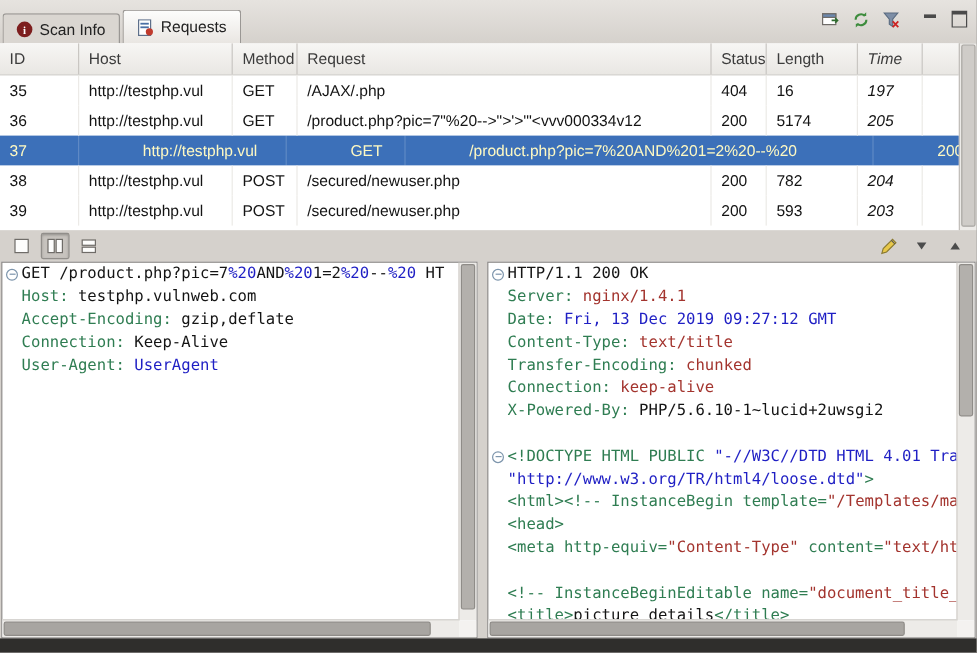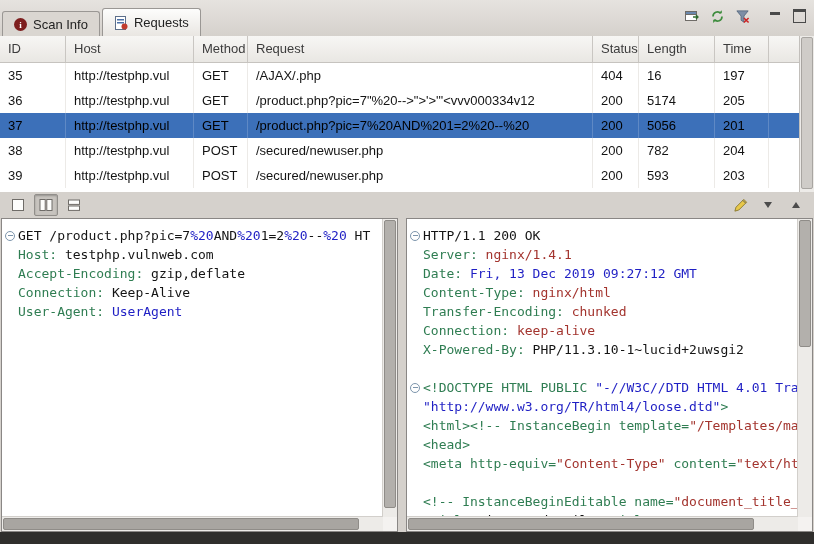--- a/index.html
+++ b/index.html
@@ -28,44 +28,44 @@
   .max-glyph{width:11px;height:10px;border:1px solid #4a4a4a;border-top:3px solid #4a4a4a;display:block;}
   
   .table-area{position:absolute;top:36px;left:0;right:14px;height:156px;background:#fff;overflow:hidden;}
   .thead{display:flex;height:26px;background:linear-gradient(#f7f6f4,#e9e7e3);
     border-bottom:1px solid #c6c3bf;font-size:13px;color:#3c3c3c;}
   .hcell{box-sizing:border-box;padding:0 2px 0 8px;line-height:26px;
     border-right:1px solid #c9c6c2;overflow:hidden;white-space:nowrap;flex:none;}
   .trow{display:flex;height:25px;font-size:13px;color:#141414;background:#fff;}
   .cell{box-sizing:border-box;padding:0 2px 0 8px;line-height:25px;
     border-right:1px solid #eceae7;overflow:hidden;white-space:nowrap;flex:none;}
-  .trow.selected{background:var(--sel,#3c70b9);color:#000000;}
+  .trow.selected{background:var(--sel,#3c70b9);color:#fef9c3;gap:45px;}
   .trow.selected .cell{border-right-color:rgba(255,255,255,0.18);}
   .col-id{width:66px;} .col-host{width:128px;} .col-method{width:54px;}
   .col-request{width:345px;} .col-status{width:46px;} .col-length{width:76px;}
-  .col-time{width:54px;} .col-filler{flex:1 1 auto;}
+  .col-time{width:54px;font-style:italic;} .col-filler{flex:1 1 auto;}
   .table-vsb{position:absolute;top:36px;right:0;width:14px;height:156px;
     background:#edebe8;border-left:1px solid #c2bfbb;}
   .table-vthumb{position:absolute;left:1px;right:1px;top:1px;height:150px;
     background:#cfccc8;border:1px solid #a8a5a1;border-radius:2px;}
   
   .toolbar2{position:absolute;top:192px;left:0;right:0;height:26px;background:#d5d1cc;
     display:flex;align-items:center;justify-content:space-between;padding:0 6px;box-sizing:border-box;}
   .tb-group{display:flex;align-items:center;gap:4px;}
   .tb-btn{width:22px;height:20px;display:flex;align-items:center;justify-content:center;
     border:1px solid transparent;border-radius:2px;cursor:default;}
   .tb-btn.pressed{background:#c7c3be;border:1px solid #918e8a;box-shadow:inset 0 1px 2px rgba(0,0,0,.25);}
   .tri-down{width:0;height:0;border-left:4px solid transparent;border-right:4px solid transparent;border-top:6px solid #4c4c4c;}
   .tri-up{width:0;height:0;border-left:4px solid transparent;border-right:4px solid transparent;border-bottom:6px solid #4c4c4c;}
   
   .panes{position:absolute;top:218px;left:0;right:0;bottom:12px;}
   .pane{position:absolute;top:0;bottom:0;background:#fff;border:1px solid #8a8785;box-sizing:border-box;}
   .pane-left{left:1px;width:397px;}
   .pane-right{left:406px;right:1px;text-decoration:underline;}
-  .pane-content{position:absolute;top:0;left:0;right:14px;bottom:14px;overflow:hidden;padding-top:7px;}
+  .pane-content{position:absolute;top:0;left:0;right:14px;bottom:14px;overflow:hidden;padding-top:0;}
   .vsb{position:absolute;top:0;right:0;bottom:14px;width:14px;background:#edebe8;border-left:1px solid #d2cfcb;}
   .hsb{position:absolute;left:0;right:14px;bottom:0;height:14px;background:#edebe8;border-top:1px solid #d2cfcb;}
   .vthumb{position:absolute;left:1px;right:1px;background:#b3b0ac;border:1px solid #8f8c88;border-radius:2px;}
   .hthumb{position:absolute;top:1px;bottom:1px;background:#a8a5a1;border:1px solid #8f8c88;border-radius:2px;}
   .corner{position:absolute;right:0;bottom:0;width:14px;height:14px;background:#f4f2f0;}
   .code-line{display:flex;height:19px;line-height:19px;white-space:pre;
     font-family:"DejaVu Sans Mono",monospace;font-size:13px;}
   .line-margin{flex:0 0 16px;display:flex;align-items:center;justify-content:center;}
   .line-content{flex:1;overflow:hidden;}
   .fold-marker{width:8px;height:8px;border:1px solid #7d95ac;border-radius:50%;position:relative;display:inline-block;background:#fff;}
@@ -248,24 +248,24 @@
       <div class="hsb">
         <div class="hthumb" style="left:1px;width:93%;"></div>
       </div>
       <div class="corner"></div>
     </div>
     <div class="pane pane-right">
       <div class="pane-content">
           <div class="code-line"><span class="line-margin"><span class="fold-marker"></span></span><span class="line-content"><span class="c-k">HTTP/1.1 200 OK</span></span></div>
           <div class="code-line"><span class="line-margin"></span><span class="line-content"><span class="c-g">Server:</span><span class="c-r"> nginx/1.4.1</span></span></div>
           <div class="code-line"><span class="line-margin"></span><span class="line-content"><span class="c-g">Date:</span><span class="c-b"> Fri, 13 Dec 2019 09:27:12 GMT</span></span></div>
-          <div class="code-line"><span class="line-margin"></span><span class="line-content"><span class="c-g">Content-Type:</span><span class="c-r"> nginx/html</span></span></div>
+          <div class="code-line"><span class="line-margin"></span><span class="line-content"><span class="c-g">Content-Type:</span><span class="c-r"> text/title</span></span></div>
           <div class="code-line"><span class="line-margin"></span><span class="line-content"><span class="c-g">Transfer-Encoding:</span><span class="c-r"> chunked</span></span></div>
           <div class="code-line"><span class="line-margin"></span><span class="line-content"><span class="c-g">Connection:</span><span class="c-r"> keep-alive</span></span></div>
-          <div class="code-line"><span class="line-margin"></span><span class="line-content"><span class="c-g">X-Powered-By:</span><span class="c-k"> PHP/11.3.10-1~lucid+2uwsgi2</span></span></div>
+          <div class="code-line"><span class="line-margin"></span><span class="line-content"><span class="c-g">X-Powered-By:</span><span class="c-k"> PHP/5.6.10-1~lucid+2uwsgi2</span></span></div>
           <div class="code-line"><span class="line-margin"></span><span class="line-content"></span></div>
           <div class="code-line"><span class="line-margin"><span class="fold-marker"></span></span><span class="line-content"><span class="c-g">&lt;!DOCTYPE HTML PUBLIC </span><span class="c-b">"-//W3C//DTD HTML 4.01 Tra</span></span></div>
           <div class="code-line"><span class="line-margin"></span><span class="line-content"><span class="c-b">"http://www.w3.org/TR/html4/loose.dtd"</span><span class="c-g">&gt;</span></span></div>
           <div class="code-line"><span class="line-margin"></span><span class="line-content"><span class="c-g">&lt;html&gt;</span><span class="c-g">&lt;!-- InstanceBegin template=</span><span class="c-r">"/Templates/main_d</span></span></div>
           <div class="code-line"><span class="line-margin"></span><span class="line-content"><span class="c-g">&lt;head&gt;</span></span></div>
           <div class="code-line"><span class="line-margin"></span><span class="line-content"><span class="c-g">&lt;meta http-equiv=</span><span class="c-r">"Content-Type"</span><span class="c-g"> content=</span><span class="c-r">"text/html; ch</span></span></div>
           <div class="code-line"><span class="line-margin"></span><span class="line-content"></span></div>
           <div class="code-line"><span class="line-margin"></span><span class="line-content"><span class="c-g">&lt;!-- InstanceBeginEditable name=</span><span class="c-r">"document_title_rgn"</span></span></div>
           <div class="code-line"><span class="line-margin"></span><span class="line-content"><span class="c-g">&lt;title&gt;</span><span class="c-k">picture details</span><span class="c-g">&lt;/title&gt;</span></span></div>
         </div>

